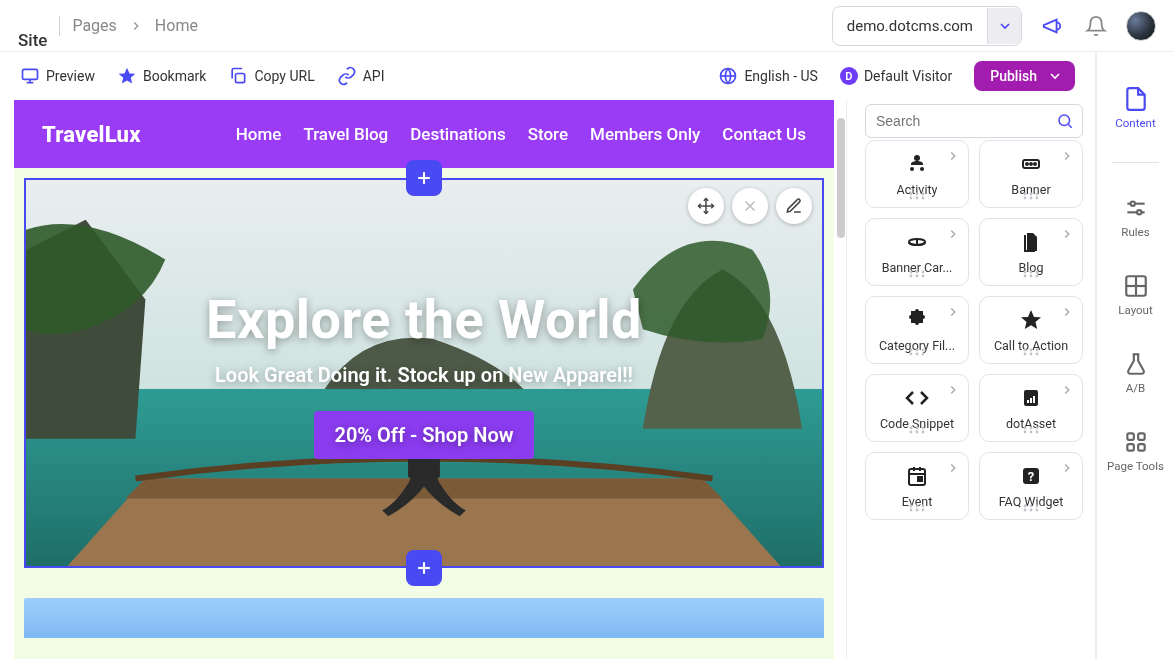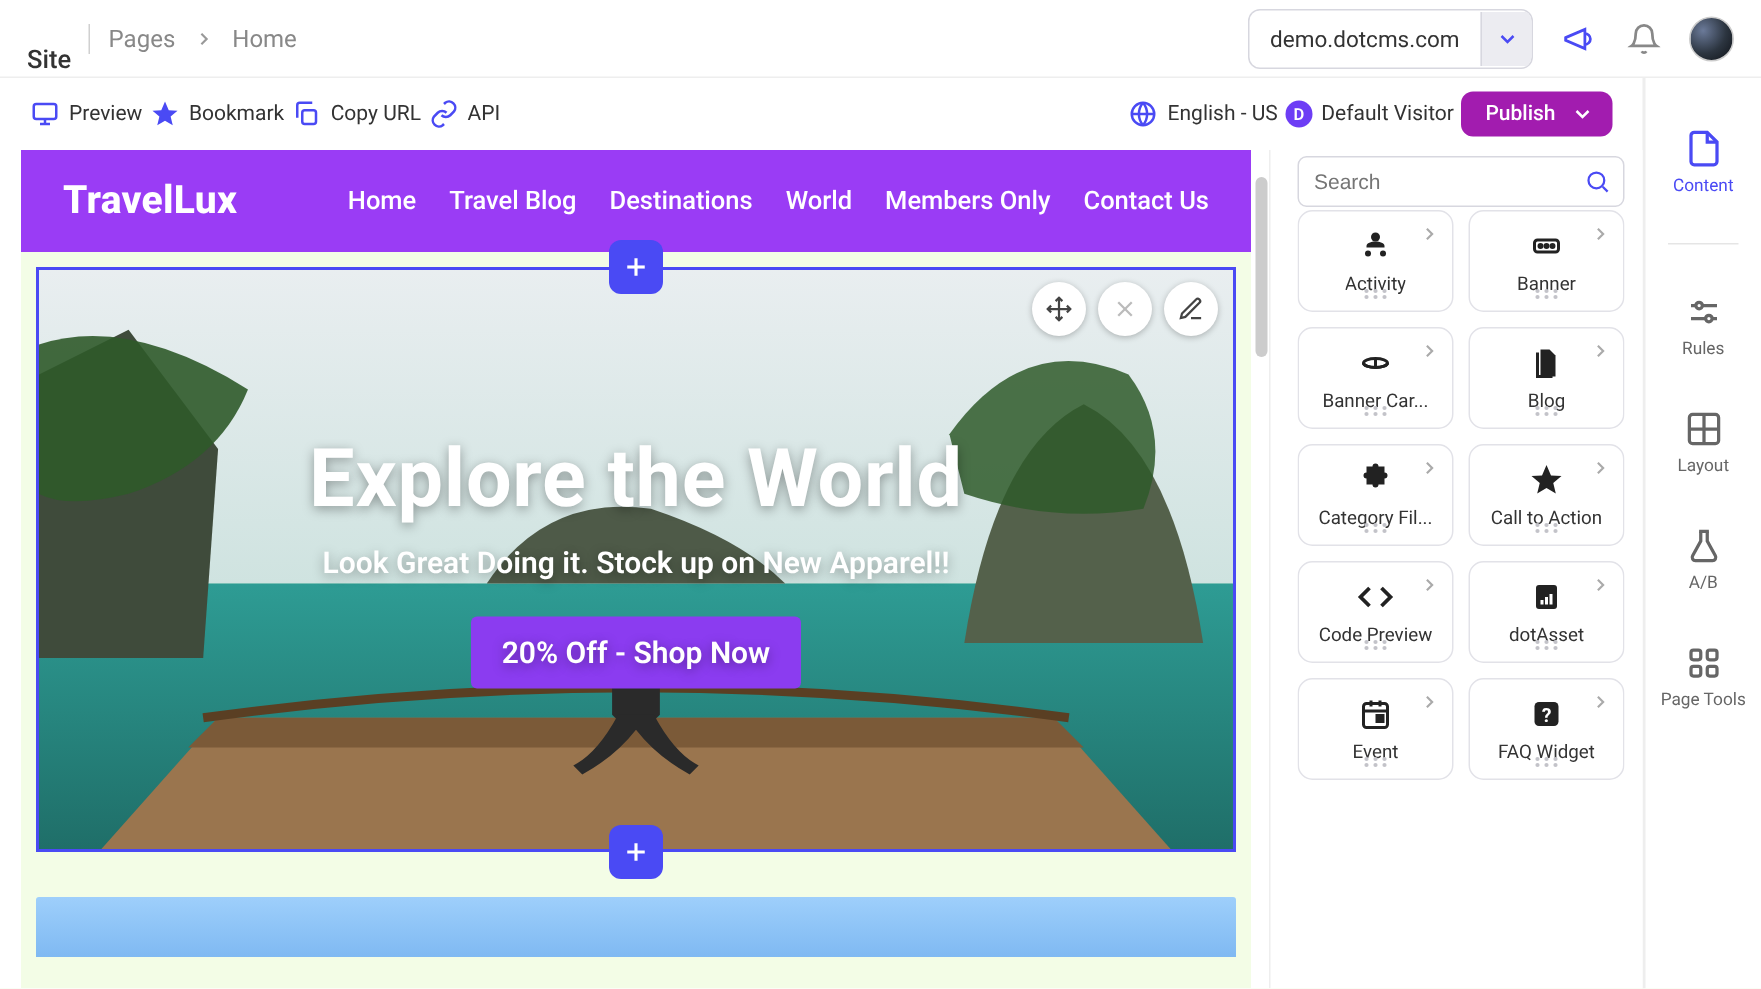--- a/index.html
+++ b/index.html
@@ -26,37 +26,37 @@
   .shell { display:flex; height:607px; }
   .main-col { flex:1; display:flex; flex-direction:column; border-right:1px solid #eee; }
   .right-rail { width:78px; background:#fff; border-left:1px solid #eee; display:flex; flex-direction:column; align-items:center; padding-top:28px; gap:22px; }
   .rail-divider { width:60%; height:1px; background:#e5e5e5; margin:4px 0; }
   .rail-item { display:flex; flex-direction:column; align-items:center; gap:4px; font-size:11.5px; color:#666; cursor:pointer; width:100%; padding:6px 0; }
   .rail-item.active { color:#4a4af4; }
   .rail-item svg { color:inherit; }
 
   
   .action-strip { display:flex; align-items:center; justify-content:space-between; padding:0 20px; height:48px; }
-  .strip-left, .strip-right { display:flex; align-items:center; gap:5px; }
+  .strip-left, .strip-right { display:flex; align-items:center; gap:22px; }
   .strip-btn { display:flex; align-items:center; gap:6px; font-size:14px; color:#333; cursor:pointer; }
   .strip-btn .ic { color:#4a4af4; display:flex; }
   .strip-btn .ic.star { color:#4a4af4; }
   .visitor-tag { display:flex; align-items:center; gap:6px; font-size:14px; color:#333; }
   .visitor-tag .vdot { width:18px; height:18px; border-radius:50%; background:#6d3df5; color:#fff; display:flex; align-items:center; justify-content:center; font-size:11px; font-weight:600; }
   .publish-btn { display:flex; align-items:center; gap:10px; background:#a21caf; color:#fff; border-radius:8px; padding:7px 12px 7px 16px; font-size:14px; font-weight:500; cursor:pointer; }
 
   
   .workspace { flex:1; display:flex; gap:18px; padding:0 12px 0 14px; background:#fff; overflow:hidden; }
   .canvas-wrap { position:relative; flex:1; overflow:hidden; border-right:1px solid #eee; padding-right:12px; }
   .canvas-scroll { position:absolute; right:0; top:0; bottom:0; width:10px; }
   .canvas-scroll .thumb { position:absolute; left:1px; top:18px; width:8px; height:120px; background:#ccc; border-radius:4px; }
 
   .page-surface { background:#f3fde6; padding:0; width:100%; height:100%; overflow:hidden; }
   .site-header { background:#9a3cf5; color:#fff; display:flex; align-items:center; justify-content:space-between; padding:0 28px; height:68px; }
-  .brand { font-size:26px; font-weight:800; letter-spacing:.2px; }
+  .brand { font-size:22px; font-weight:800; letter-spacing:.2px; }
   .nav { display:flex; gap:22px; font-size:17px; font-weight:500; }
   .nav a { color:#fff; text-decoration:none; cursor:pointer; }
 
   .hero-wrap { position:relative; margin:10px 10px 0 10px; }
   .hero { position:relative; height:390px; border:2px solid #4a4af4; overflow:hidden; }
   .hero-bg { position:absolute; inset:0; }
   .hero-content { position:absolute; inset:0; display:flex; flex-direction:column; align-items:center; justify-content:center; gap:12px; text-align:center; color:#fff; text-shadow:0 2px 8px rgba(0,0,0,.35); }
   .hero-title { font-size:54px; font-weight:700; letter-spacing:.5px; }
   .hero-sub { font-size:20px; font-weight:600; }
   .hero-cta { margin-top:12px; background:#8b3cf0; color:#fff; font-size:20px; font-weight:600; padding:12px 20px; border-radius:4px; cursor:pointer; }
@@ -191,21 +191,21 @@
     <div class="workspace">
 
       <div class="canvas-wrap">
         <div class="page-surface">
           <div class="site-header">
             <div class="brand">TravelLux</div>
             <nav class="nav">
               <a>Home</a>
               <a>Travel Blog</a>
               <a>Destinations</a>
-              <a>World</a>
+              <a>Store</a>
               <a>Members Only</a>
               <a>Contact Us</a>
             </nav>
           </div>
 
           <div class="hero-wrap">
             <div class="hero">
 
               <svg class="hero-bg" viewBox="0 0 800 390" preserveAspectRatio="xMidYMid slice">
                 <defs>
@@ -456,21 +456,21 @@
                 <svg width="14" height="14" viewBox="0 0 24 24" fill="none" stroke="currentColor" stroke-width="2.5">
                   <polyline points="9 18 15 12 9 6"></polyline>
                 </svg>
               </span>
               <span class="cicon">
                 <svg width="24" height="24" viewBox="0 0 24 24" fill="none" stroke="currentColor" stroke-width="2.5">
                   <polyline points="8 6 2 12 8 18"></polyline>
                   <polyline points="16 6 22 12 16 18"></polyline>
                 </svg>
               </span>
-              <span class="clabel">Code Preview</span>
+              <span class="clabel">Code Snippet</span>
               <span class="cgrip">
                 <svg width="20" height="10" viewBox="0 0 20 10" fill="currentColor">
                   <circle cx="4" cy="3" r="1.4"></circle>
                   <circle cx="10" cy="3" r="1.4"></circle>
                   <circle cx="16" cy="3" r="1.4"></circle>
                   <circle cx="4" cy="7" r="1.4"></circle>
                   <circle cx="10" cy="7" r="1.4"></circle>
                   <circle cx="16" cy="7" r="1.4"></circle>
                 </svg>
               </span>

